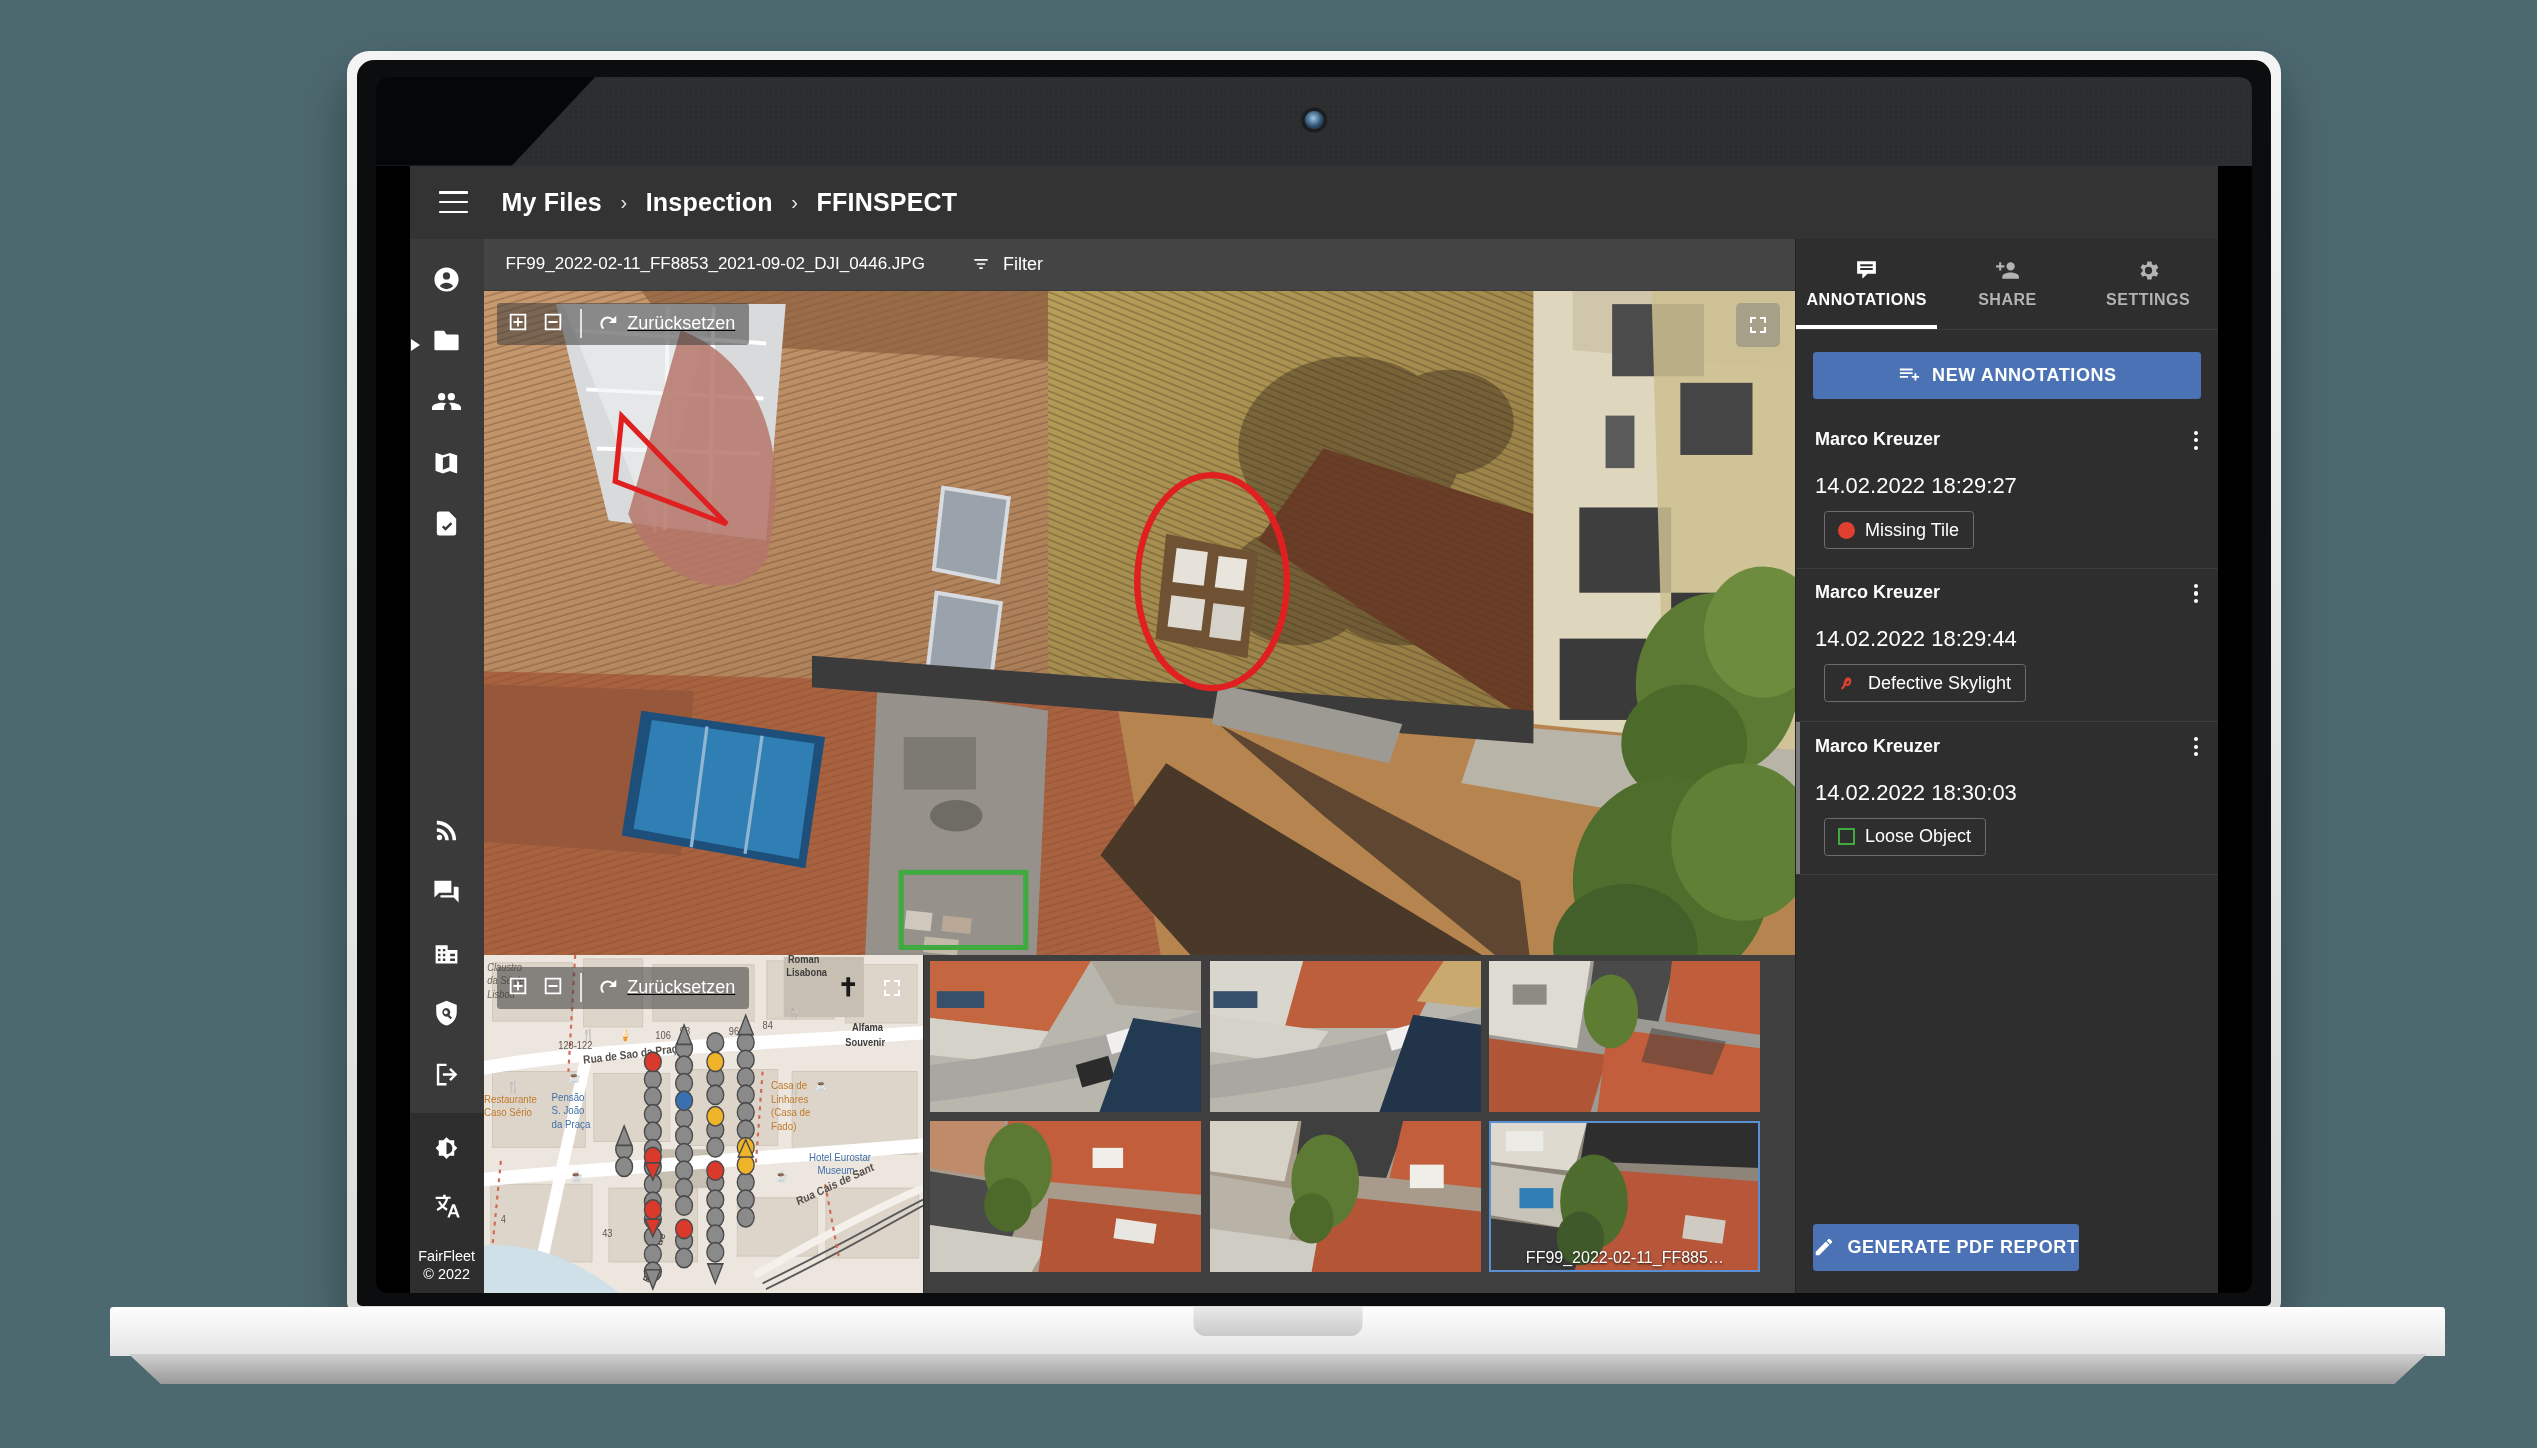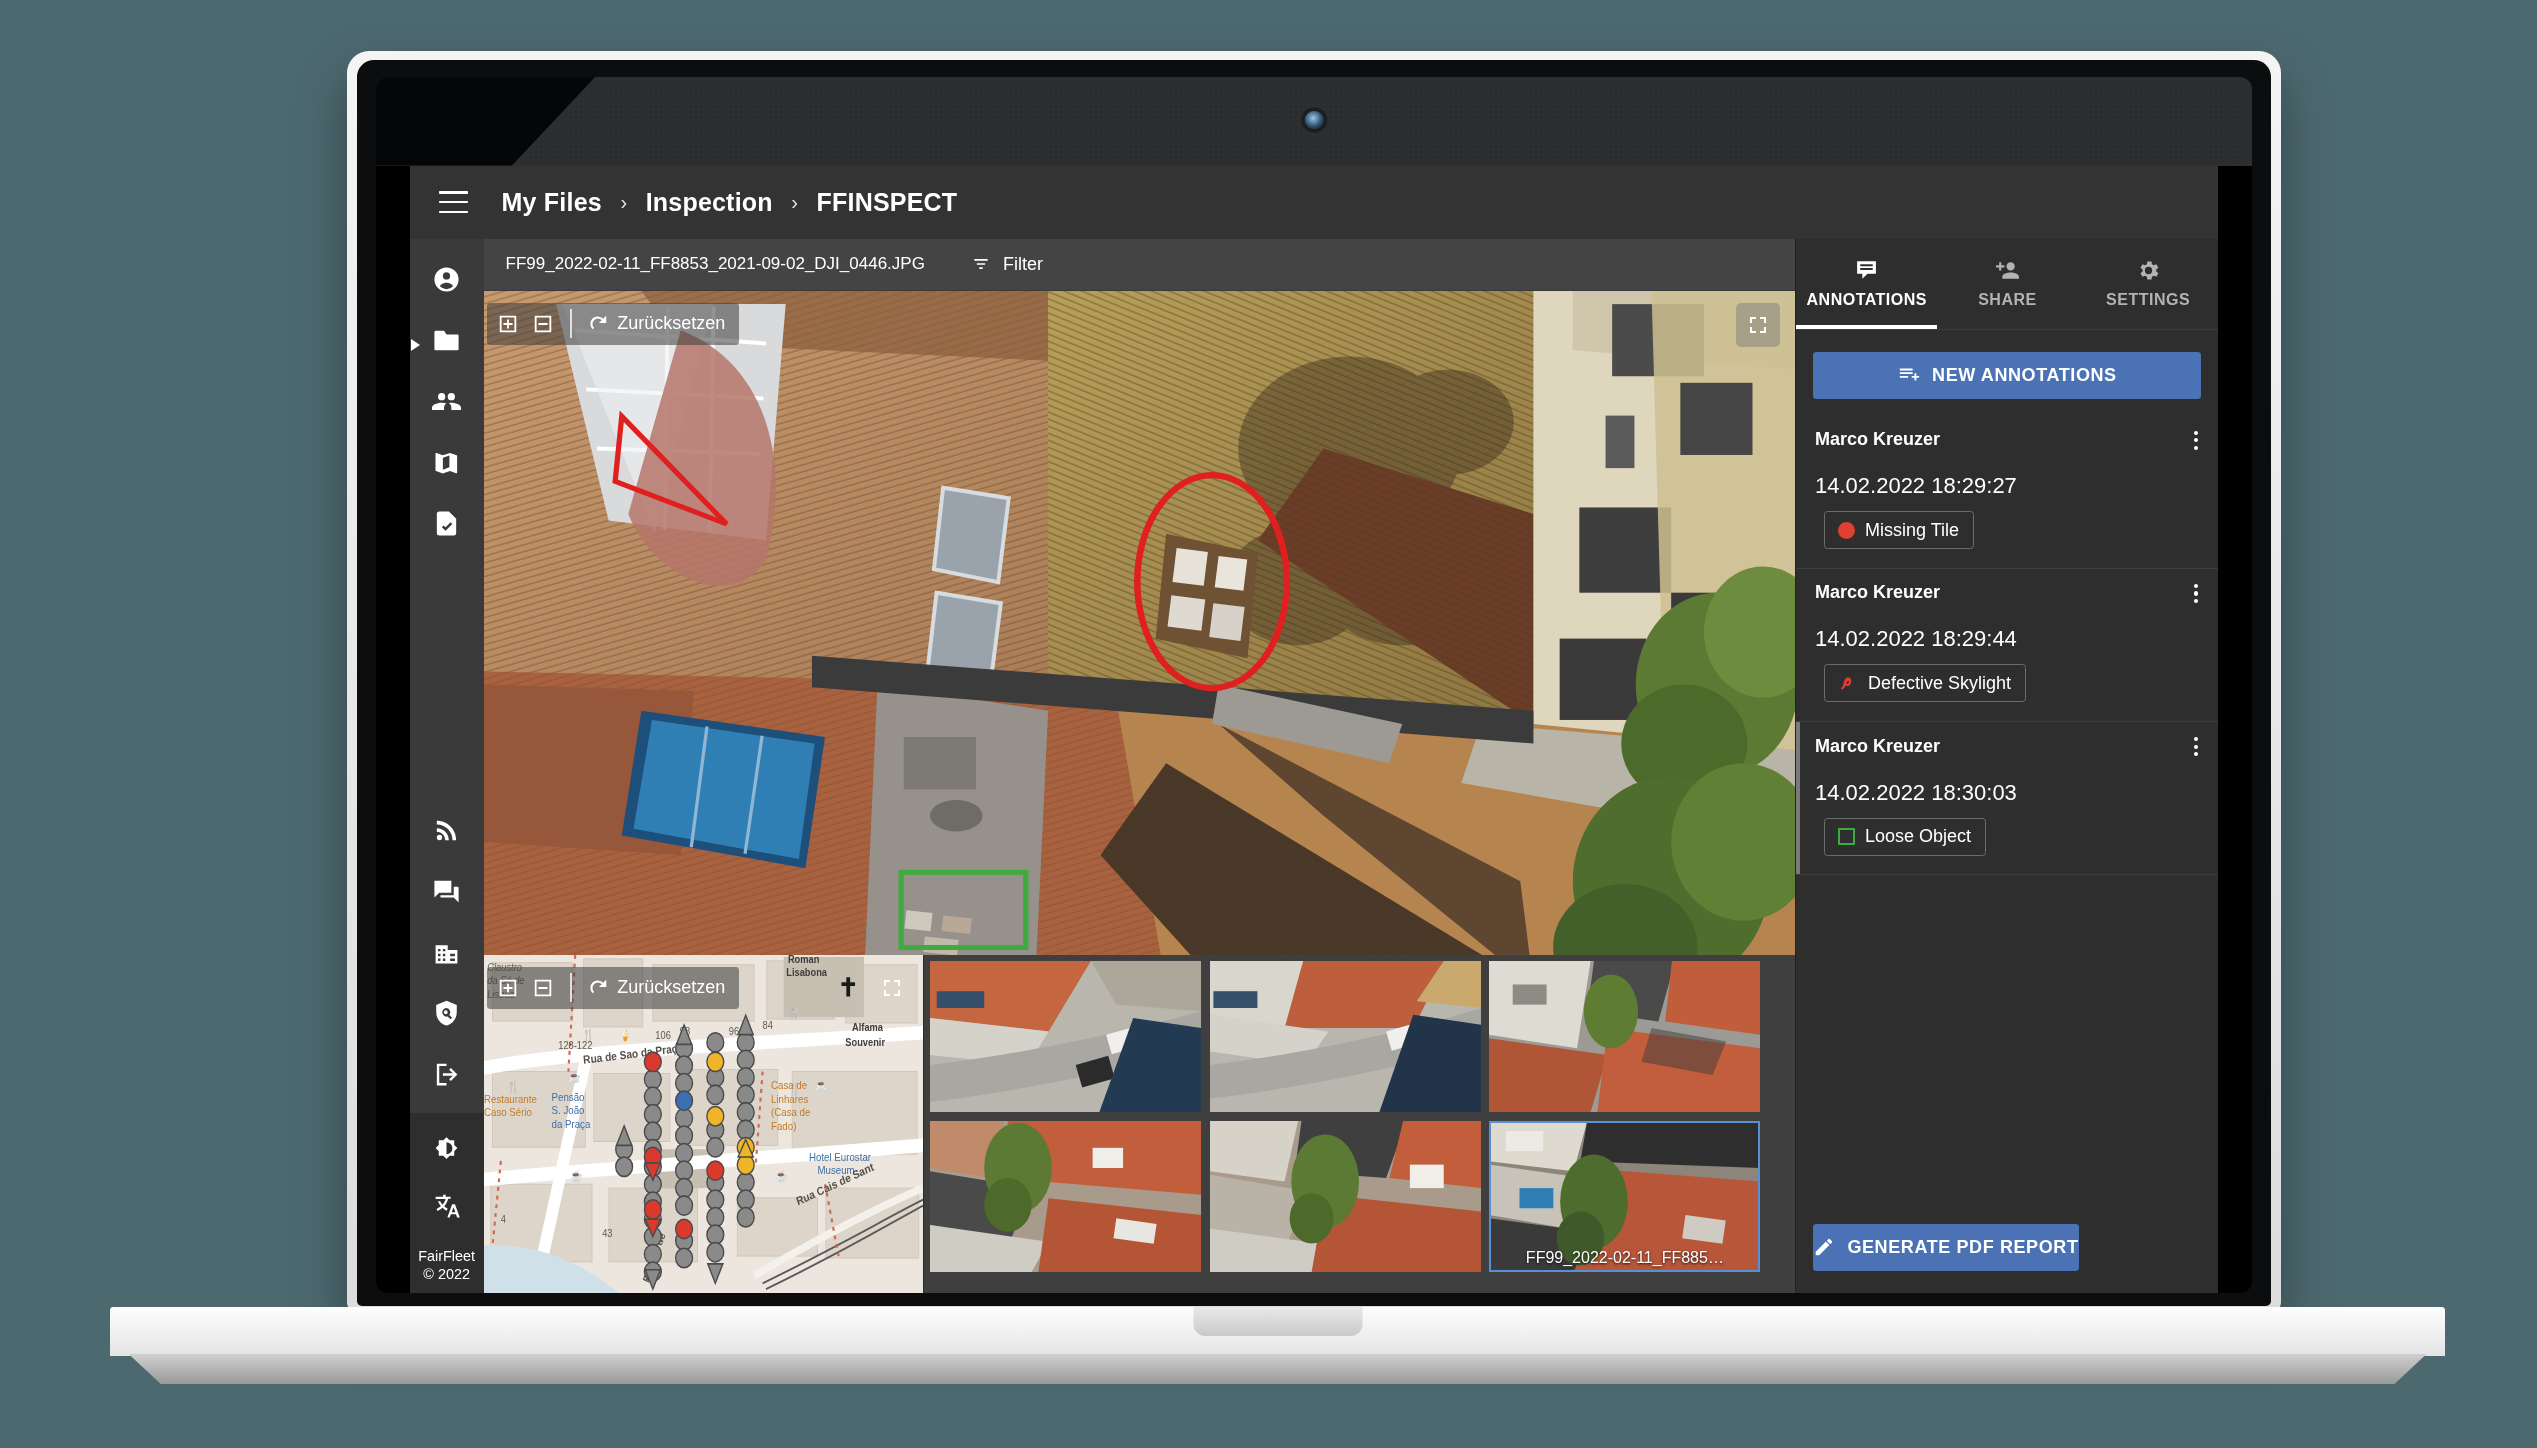--- a/index.html
+++ b/index.html
@@ -118,24 +118,24 @@
   .filename { color: #ffffff; font-size: 17px; }
   .filterbtn { display: flex; align-items: center; gap: 12px; cursor: pointer; }
   .filterbtn svg { width: 20px; height: 20px; fill: #ffffff; }
   .filterbtn span { color: #ffffff; font-size: 18px; }
 
   
   .viewer { position: relative; flex: 1; min-height: 0; overflow: hidden; background: #222; }
   .photo { position: absolute; inset: 0; }
 
   .ctrl-pill {
-    position: absolute; left: 3px; top: 12px;
-    display: flex; align-items: center; gap: 10px;
+    position: absolute; left: 13px; top: 12px;
+    display: flex; gap: 10px;
     background: rgba(60,60,60,.55);
-    padding: 6.8px 13.5px 6.8px 8.5px; border-radius: 3.4px;
+    padding: 6.8px 13.5px 6.8px 8.5px; border-radius: 3.4px; text-decoration: underline;
   }
   .ctrl-btn { width: 25px; height: 25px; display: flex; align-items: center; justify-content: center; cursor: pointer; }
   .ctrl-btn svg { width: 22px; height: 22px; fill: #ffffff; }
   .ctrl-divider { width: 1.7px; height: 29px; background: rgba(255,255,255,.75); margin: 0 5px; }
   .ctrl-reset { display: flex; align-items: center; gap: 8.5px; cursor: pointer; }
   .ctrl-reset svg { width: 22px; height: 22px; fill: #ffffff; }
   .ctrl-reset span { color: #ffffff; font-size: 18px; white-space: nowrap; }
   .ctrl-corner {
     position: absolute; right: 15px; top: 12px;
     width: 44px; height: 44px; border-radius: 5px;

